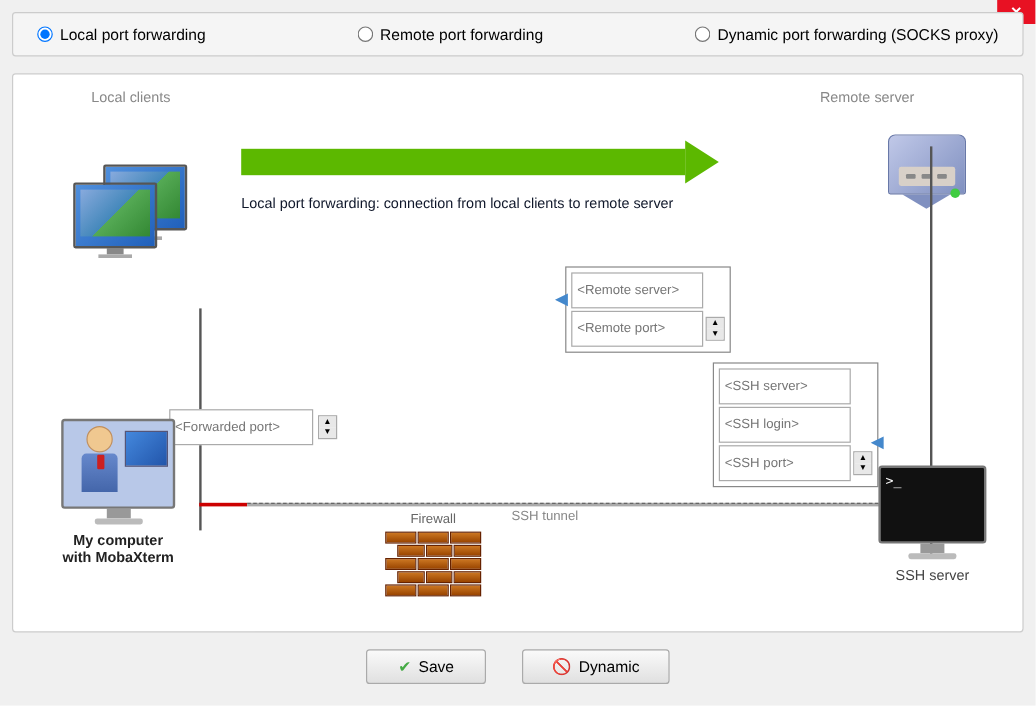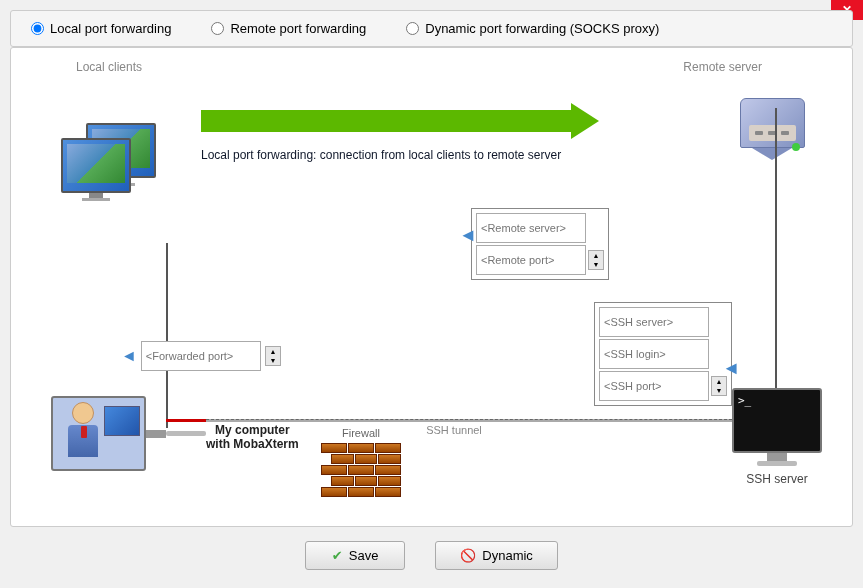--- a/index.html
+++ b/index.html
@@ -39,21 +39,22 @@
       flex-direction: column;
     }
     .radio-bar {
       background: #f5f5f5;
       border: 1px solid #ccc;
       border-radius: 3px;
       padding: 10px 20px;
       display: flex;
       align-items: center;
       gap: 40px;
-      margin-bottom: 0;
+      margin-bottom: 14px;
+      justify-content: space-between;
     }
     .radio-option {
       display: flex;
       align-items: center;
       gap: 6px;
       font-size: 13px;
       cursor: pointer;
     }
     .radio-option input[type="radio"] {
       margin: 0;
@@ -156,21 +157,21 @@
       cursor: pointer;
       border: none;
       line-height: 1;
     }
     
     .my-computer-area {
       position: absolute;
       bottom: 55px;
       left: 40px;
       display: flex;
-      flex-direction: row;
+      flex-direction: column;
       align-items: center;
     }
     .my-computer-label {
       text-align: center;
       font-size: 12px;
       font-weight: bold;
       margin-top: 6px;
       color: #222;
     }
     

